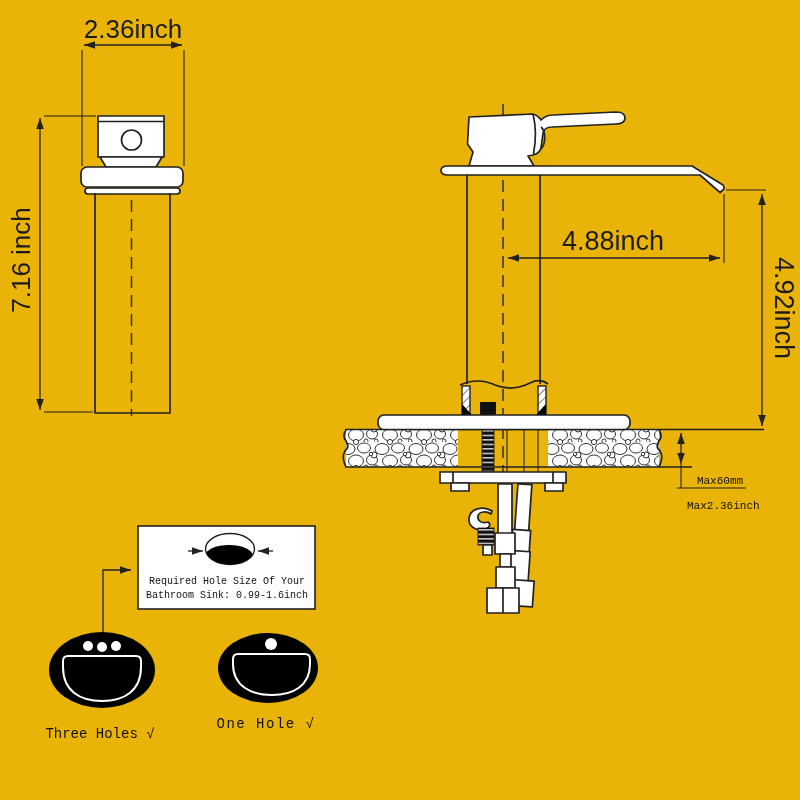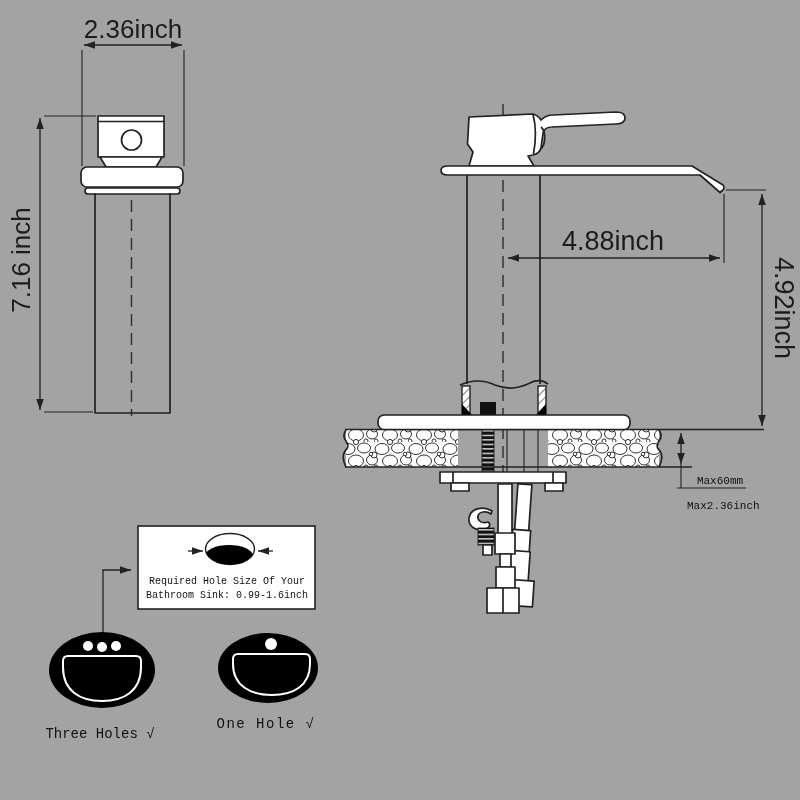--- a/index.html
+++ b/index.html
@@ -1,16 +1,16 @@
 <!DOCTYPE html>
 <html><head>
 <meta charset="utf-8">
 <style>
   html,body{margin:0;padding:0;background:#ffffff;}
-  #stage{position:relative;width:800px;height:800px;background:#a3a3a3;overflow:hidden;
+  #stage{position:relative;width:800px;height:800px;background:#eab308;overflow:hidden;
          font-family:"Liberation Sans", sans-serif;}
   svg{position:absolute;left:0;top:0;}
   text{fill:#1a1a1a;}
   .dimtext{font-family:"Liberation Sans", sans-serif;font-size:26px;fill:#1c1c1c;}
   .dimtext-lg{font-family:"Liberation Sans", sans-serif;font-size:27px;fill:#1c1c1c;}
   .cadtext{font-family:"Liberation Mono","DejaVu Sans Mono", monospace;fill:#111;}
   .obj{stroke:#222222;stroke-width:1.7;fill:none;stroke-linejoin:round;}
   .objw{stroke:#222222;stroke-width:1.7;fill:#ffffff;stroke-linejoin:round;}
   .dim{stroke:#222222;stroke-width:1.3;fill:none;}
   .ext{stroke:#222222;stroke-width:1.1;fill:none;}

